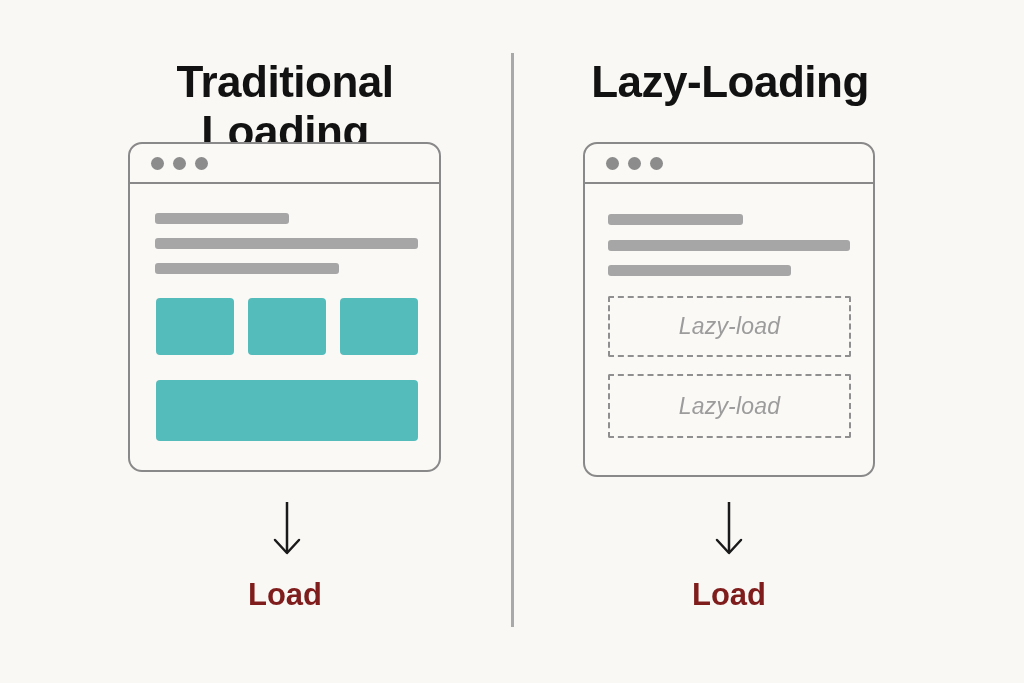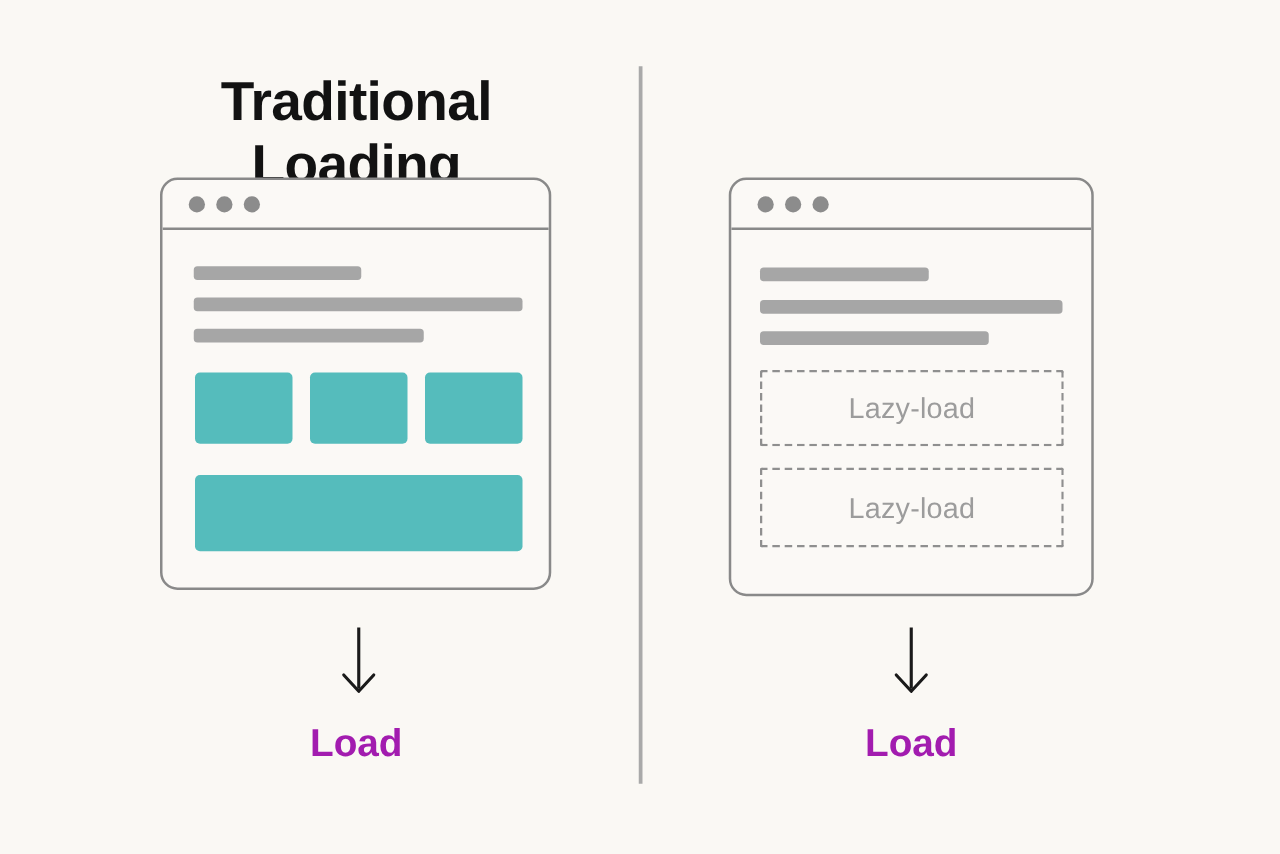--- a/index.html
+++ b/index.html
@@ -30,20 +30,21 @@
   }
   .panel-title.left  { left: 105px; width: 360px; }
   .panel-title.right { left: 560px; width: 340px; }
 
   .browser {
     position: absolute;
     background: #fbf9f6;
     border: 2.5px solid #898989;
     border-radius: 14px;
     overflow: hidden;
+    font-style: italic;
   }
   .browser.left  { left: 128px; top: 142px; width: 313px; height: 330px; }
   .browser.right { left: 583px; top: 142px; width: 292px; height: 335px; }
 
   .titlebar {
     position: absolute;
     left: 0; top: 0; right: 0;
     height: 40px;
     border-bottom: 2.5px solid #898989;
     display: flex;
@@ -90,21 +91,21 @@
   .arrow.left  { left: 267px; }
   .arrow.right { left: 709px; }
 
   .load-label {
     position: absolute;
     top: 577px;
     width: 200px;
     text-align: center;
     font-size: 31px;
     font-weight: 700;
-    color: #a21caf;
+    color: #7f1d1d;
   }
   .load-label.left  { left: 185px; }
   .load-label.right { left: 629px; }
 </style>
 </head>
 <body>
 
 <div class="canvas">
 
   <div class="divider"></div>
@@ -126,20 +127,21 @@
     <div class="teal-block" style="left:26px; top:236px; width:262px; height:61px;"></div>
   </div>
 
   <svg class="arrow left" viewBox="0 0 40 60">
     <line x1="20" y1="3" x2="20" y2="52" stroke="#1a1a1a" stroke-width="2.5"></line>
     <polyline points="8,41 20,54 32,41" fill="none" stroke="#1a1a1a" stroke-width="2.5" stroke-linecap="round" stroke-linejoin="round"></polyline>
   </svg>
 
   <div class="load-label left">Load</div>
 
+  <h1 class="panel-title right">Lazy-Loading</h1>
 
   <div class="browser right">
     <div class="titlebar">
       <span class="dot"></span>
       <span class="dot"></span>
       <span class="dot"></span>
     </div>
     <div class="skel-bar" style="left:23px; top:70px;  width:135px;"></div>
     <div class="skel-bar" style="left:23px; top:96px;  width:242px;"></div>
     <div class="skel-bar" style="left:23px; top:121px; width:183px;"></div>

